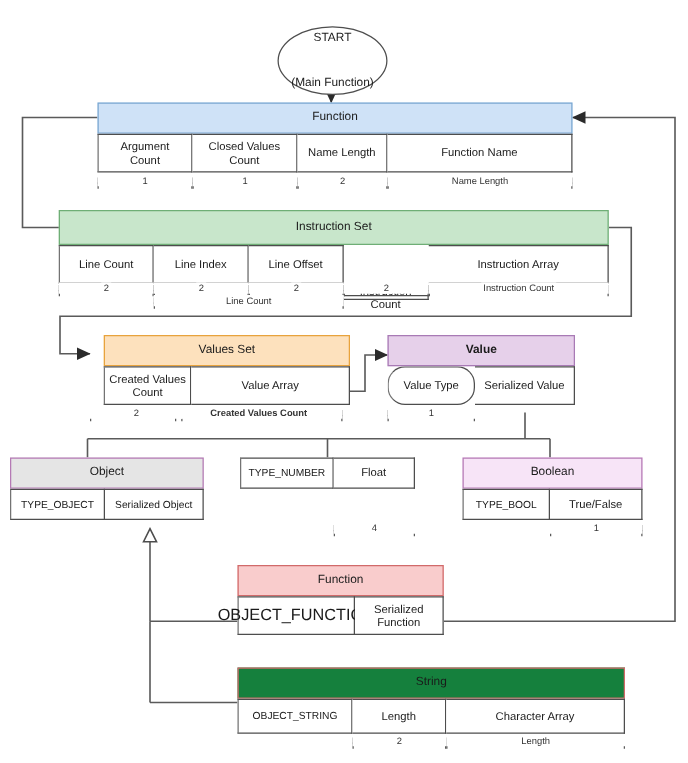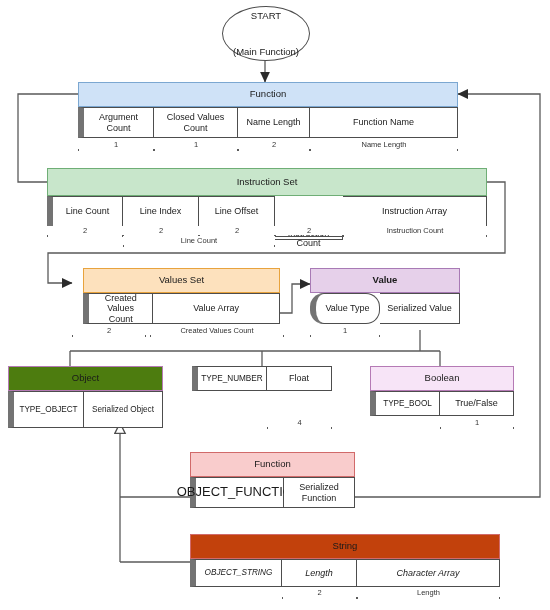--- a/index.html
+++ b/index.html
@@ -8,21 +8,21 @@
   #canvas{position:absolute;left:0;top:0;width:550px;height:610px;}
   svg.wires{position:absolute;left:0;top:0;width:550px;height:610px;pointer-events:none;}
 
   .node{position:absolute;box-sizing:border-box;}
   .hdr{box-sizing:border-box;border:1px solid #666;display:flex;align-items:center;
        justify-content:center;font-size:9.5px;line-height:1.15;text-align:center;}
   .fields{display:flex;box-sizing:border-box;}
   .cell{box-sizing:border-box;border:1px solid #4d4d4d;border-left:none;background:#fff;
         display:flex;align-items:center;justify-content:center;text-align:center;
         font-size:9px;line-height:1.15;padding:1px 2px;}
-  .cell:first-child{border-left:6px solid #737373;}
+  .cell:first-child{border-left:1px solid #737373;}
 
   .start{position:absolute;border:1px solid #4d4d4d;border-radius:50%;background:#fff;
          display:flex;flex-direction:column;align-items:center;justify-content:center;
          font-size:9.5px;line-height:1.25;text-align:center;}
 
   
   .ruler{position:absolute;height:9px;}
   .ruler .bar{position:absolute;left:0;right:0;top:4px;height:1px;background:#5a5a5a;}
   .ruler .tickL,.ruler .tickR{position:absolute;top:0;width:1px;height:9px;background:#5a5a5a;}
   .ruler .tickL{left:0;} .ruler .tickR{right:0;}
@@ -65,21 +65,21 @@
 
       <path d="M120,497 L120,423" marker-end="url(#hollow)"></path>
       <path d="M120,497 L190,497"></path>
       <path d="M120,562 L190,562"></path>
       <path d="M120,497 L120,562"></path>
 
       <path d="M355,497 L540,497 L540,94 L458,94" marker-end="url(#arw)"></path>
     </g>
   </svg>
 
-  <div class="start" style="left:222px;top:6px;width:86px;height:53px;gap:24px;">
+  <div class="start" style="left:222px;top:21px;width:86px;height:53px;gap:24px;">
     <div>START</div>
     <div>(Main Function)</div>
   </div>
 
   <div class="node" style="left:78px;top:82px;width:380px;">
     <div class="hdr" style="height:25px;background:#cfe2f7;border-color:#7ba7d1;">
       <span>Function</span>
     </div>
     <div class="fields" style="height:31px;">
       <div class="cell" style="width:76px;">Argument<br>Count</div>
@@ -170,21 +170,21 @@
       <div class="cell" style="width:74px;">Created Values<br>Count</div>
       <div class="cell" style="width:134px;">Value Array</div>
     </div>
   </div>
   <div class="ruler" style="left:72px;top:328px;width:74px;">
     <div class="bar"></div>
       <div class="tickL"></div>
       <div class="tickR"></div>
     <div class="lbl"><span>2</span></div>
   </div>
-  <div class="ruler" style="left:150px;top:328px;width:134px;">
+  <div class="ruler" style="left:140px;top:328px;width:134px;font-weight:bold;">
     <div class="bar"></div>
       <div class="tickL"></div>
       <div class="tickR"></div>
     <div class="lbl"><span>Created Values Count</span></div>
   </div>
 
   <div class="node" style="left:310px;top:268px;width:150px;">
     <div class="hdr" style="height:25px;background:#e6d0ea;border-color:#a87ab5;font-weight:bold;">
       <span>Value</span>
     </div>
@@ -194,24 +194,24 @@
     </div>
   </div>
   <div class="ruler" style="left:310px;top:328px;width:70px;">
     <div class="bar"></div>
       <div class="tickL"></div>
       <div class="tickR"></div>
     <div class="lbl"><span>1</span></div>
   </div>
 
   <div class="node" style="left:8px;top:366px;width:155px;">
-    <div class="hdr" style="height:25px;background:#4d7c0f;border-color:#b57ab5;">
+    <div class="hdr" style="height:25px;background:#e5e5e5;border-color:#b57ab5;">
       <span>Object</span>
     </div>
-    <div class="fields" style="height:37px;">
+    <div class="fields" style="height:25px;">
       <div class="cell" style="width:76px;font-size:8.2px;">TYPE_OBJECT</div>
       <div class="cell" style="width:79px;font-size:8.2px;">Serialized Object</div>
     </div>
   </div>
 
   <div class="node" style="left:192px;top:366px;width:140px;">
     <div class="fields" style="height:25px;">
       <div class="cell" style="width:75px;font-size:8.2px;">TYPE_NUMBER</div>
       <div class="cell" style="width:65px;">Float</div>
     </div>
@@ -243,24 +243,24 @@
     <div class="hdr" style="height:25px;background:#f9cccc;border-color:#d16a6a;">
       <span>Function</span>
     </div>
     <div class="fields" style="height:31px;">
       <div class="cell" style="width:94px;font-size:13px;">OBJECT_FUNCTION</div>
       <div class="cell" style="width:71px;">Serialized<br>Function</div>
     </div>
   </div>
 
   <div class="node" style="left:190px;top:534px;width:310px;">
-    <div class="hdr" style="height:25px;background:#c2410c;border-color:#d16a6a;">
+    <div class="hdr" style="height:25px;background:#15803d;border-color:#d16a6a;">
       <span>String</span>
     </div>
-    <div class="fields" style="height:28px;font-style:italic;">
+    <div class="fields" style="height:28px;">
       <div class="cell" style="width:92px;font-size:8.2px;">OBJECT_STRING</div>
       <div class="cell" style="width:75px;">Length</div>
       <div class="cell" style="width:143px;">Character Array</div>
     </div>
   </div>
   <div class="ruler" style="left:282px;top:590px;width:75px;">
     <div class="bar"></div>
       <div class="tickL"></div>
       <div class="tickR"></div>
     <div class="lbl"><span>2</span></div>

